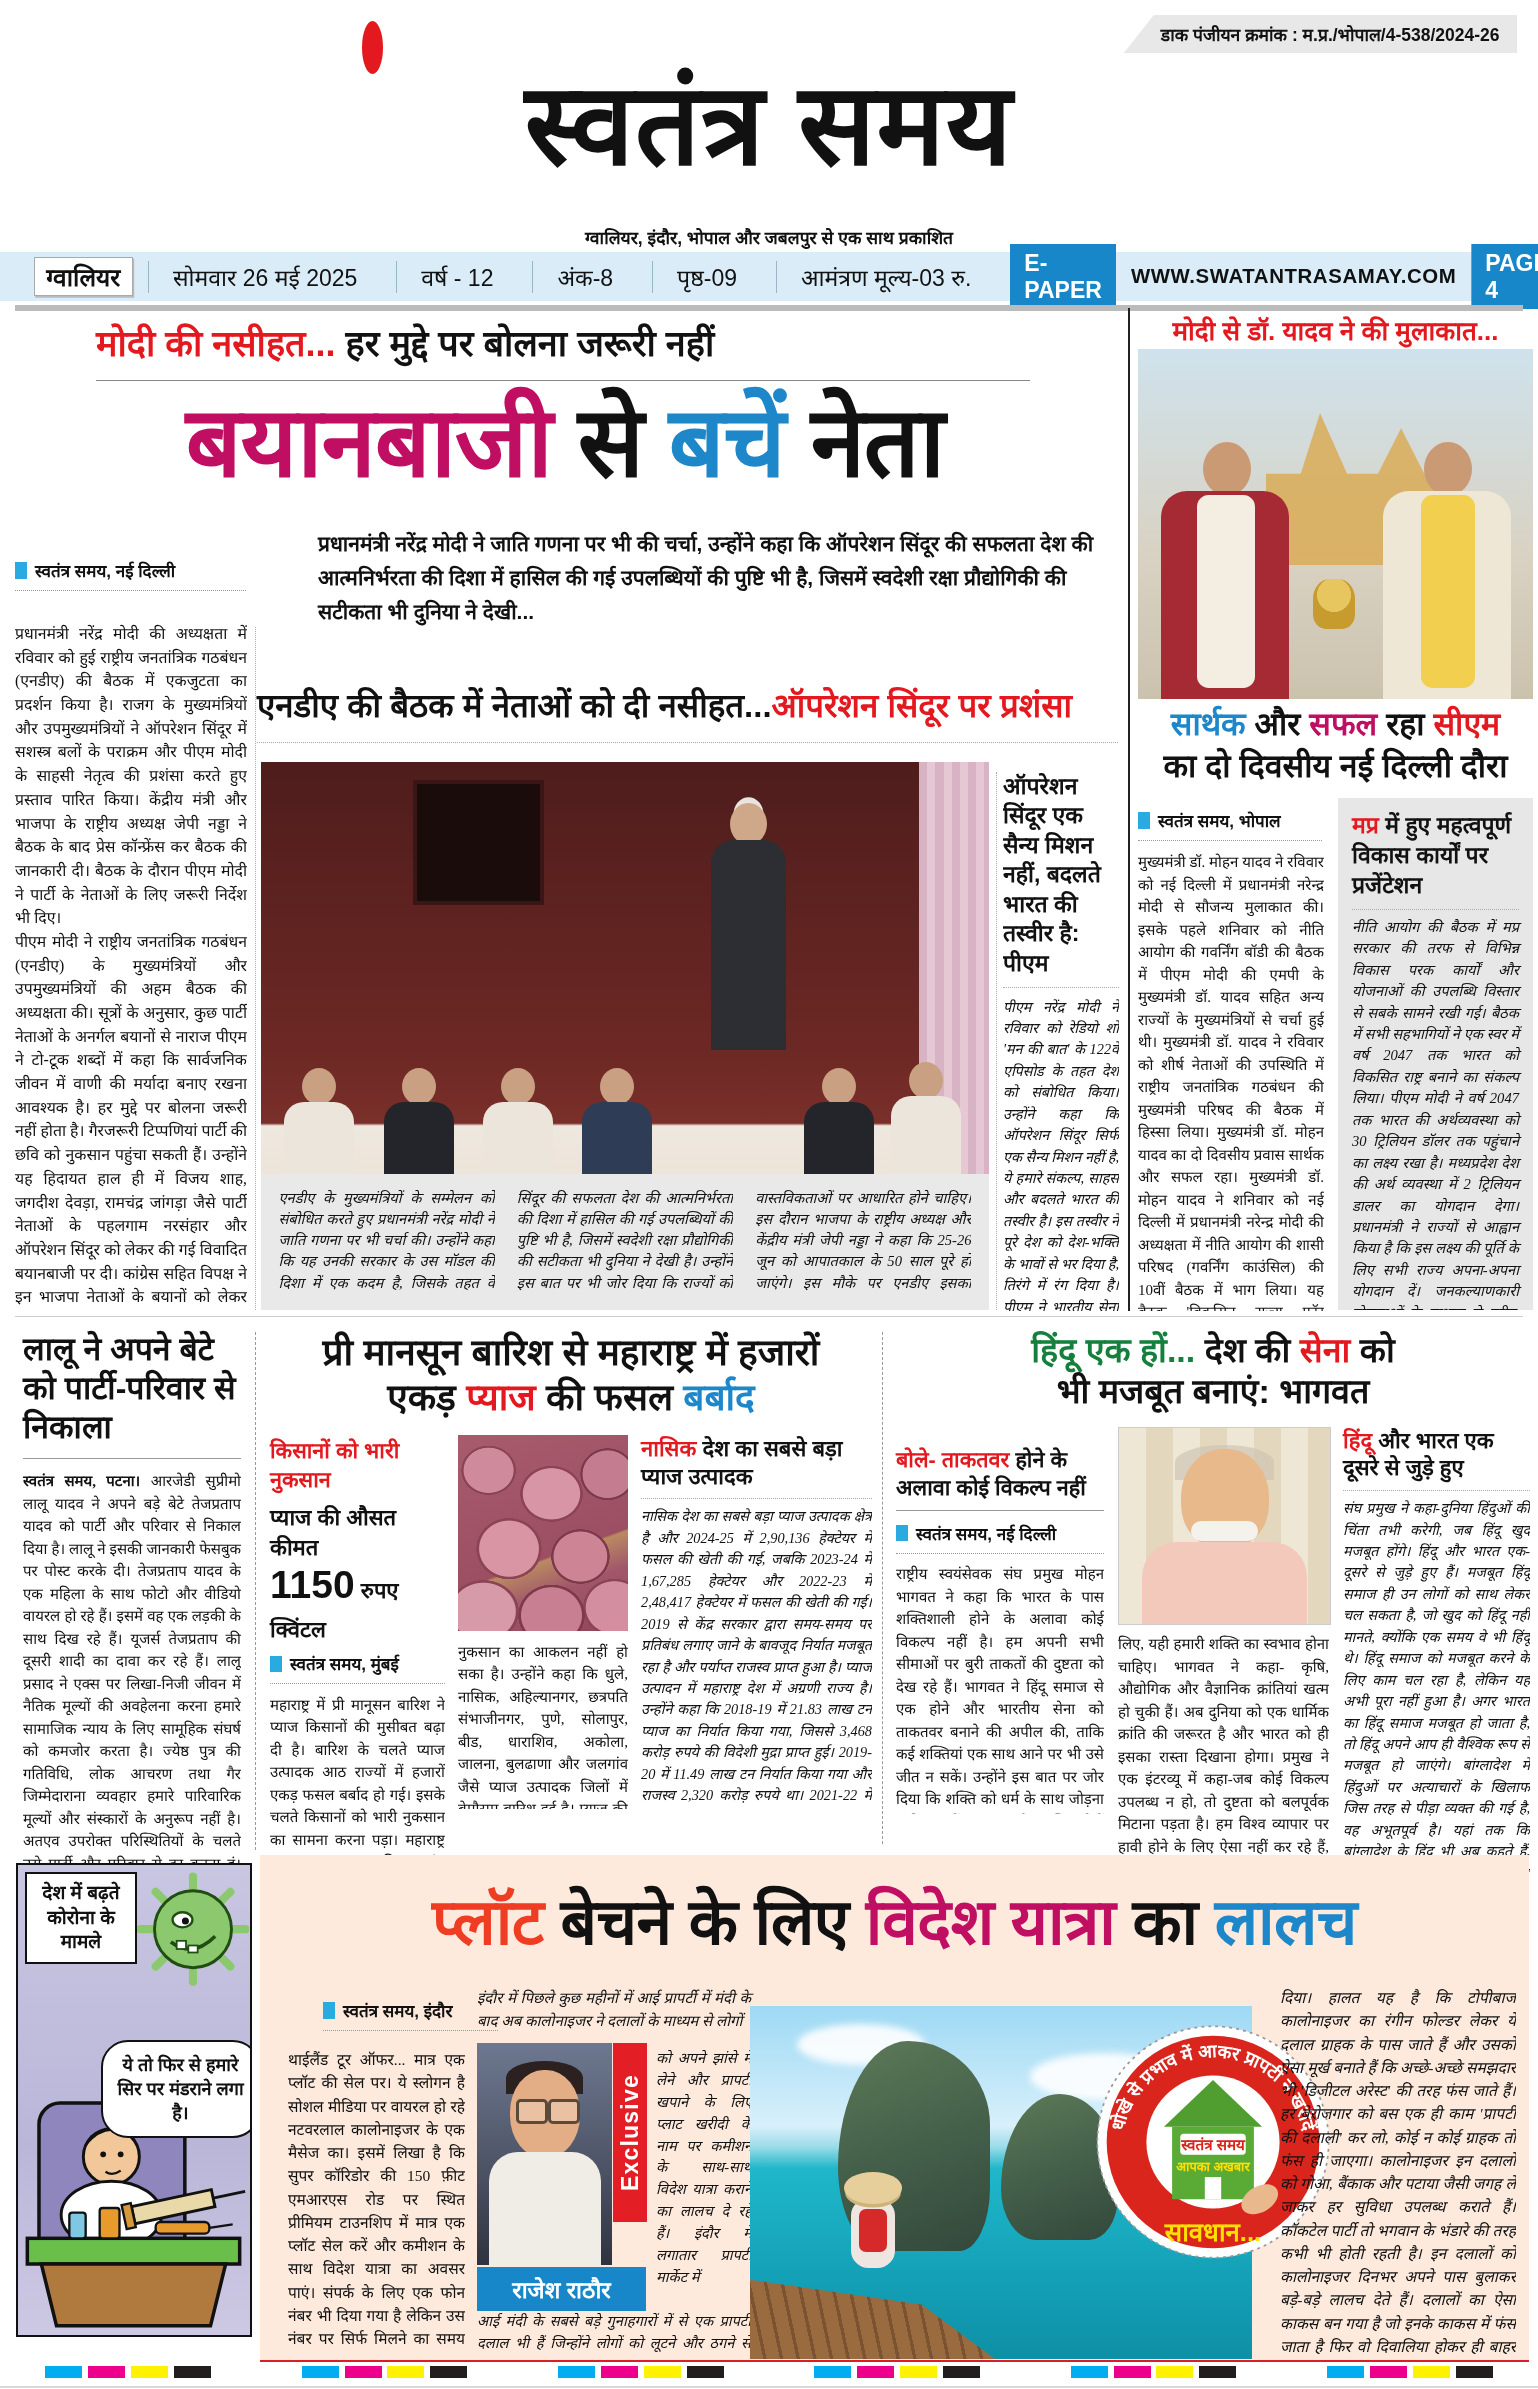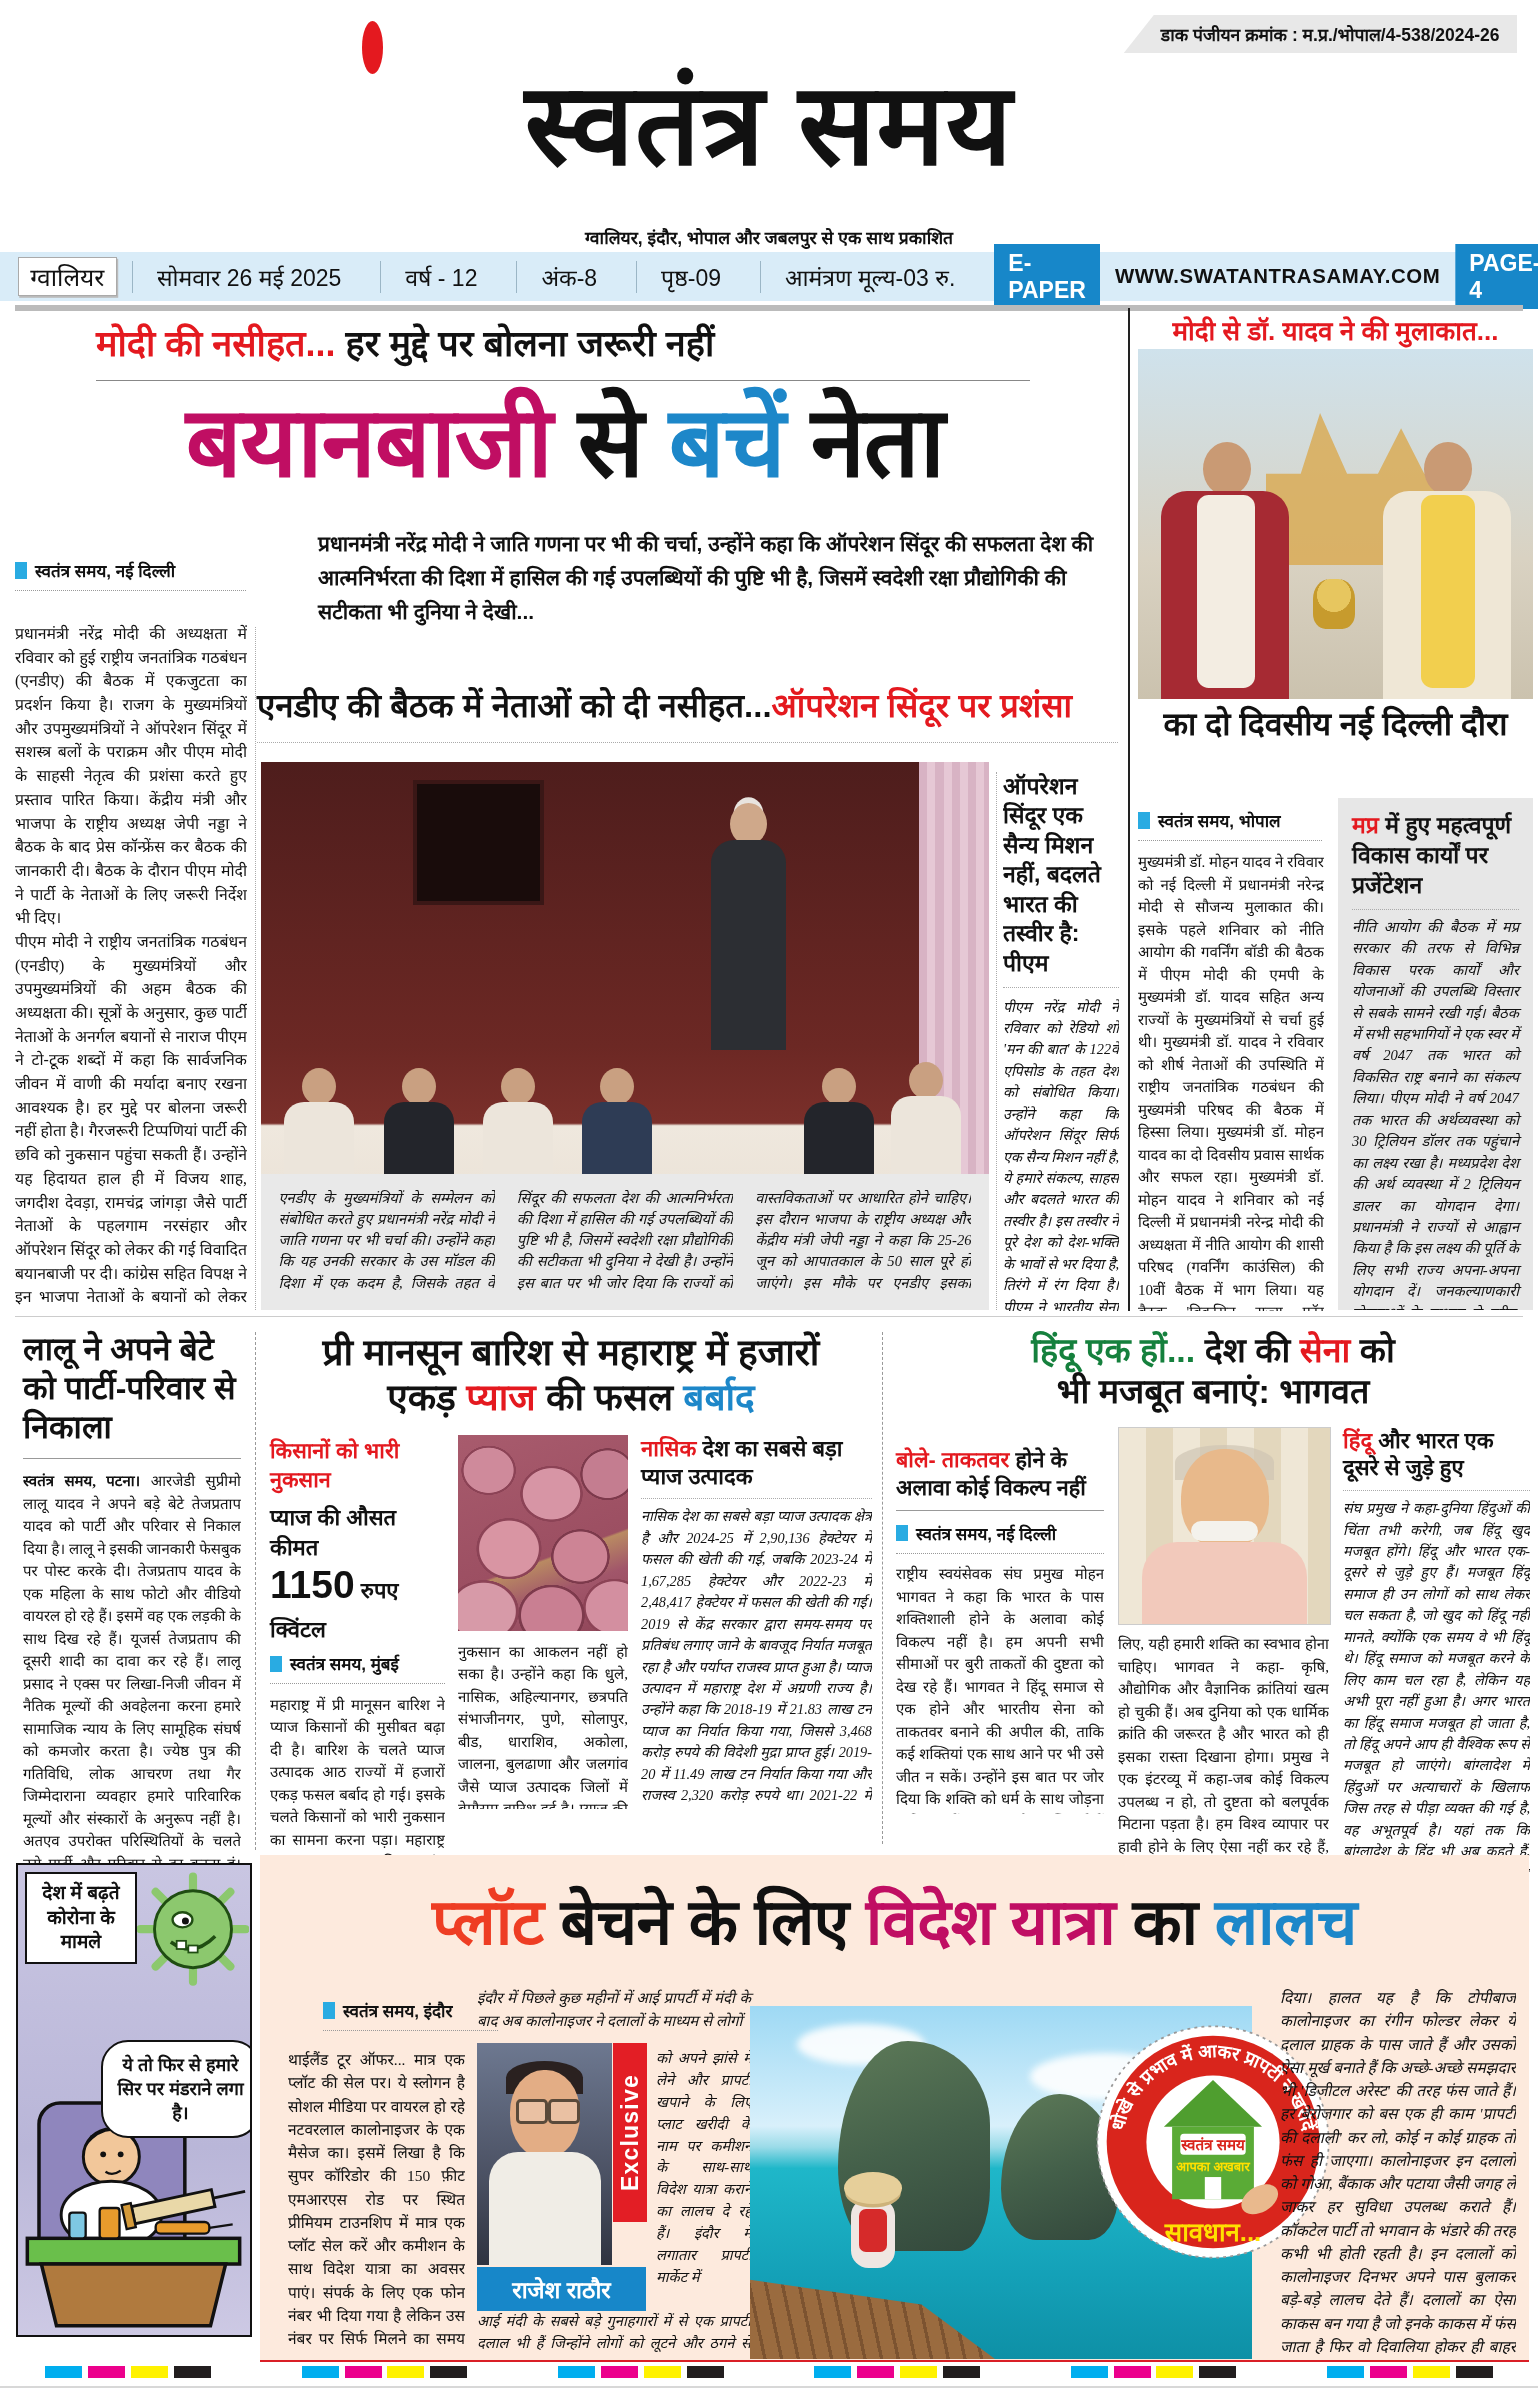--- a/index.html
+++ b/index.html
@@ -10,21 +10,21 @@
   .red{color:#e4191f;}.mag{color:#c00e63;}.blu{color:#1d87c9;}.org{color:#15803d;}.ver{color:#ee3d23;}
   
   .postal{position:absolute;top:15px;right:21px;background:#e8e8e8;color:#111;font-weight:bold;
           font-size:17.5px;padding:7px 17.5px 7px 37px;clip-path:polygon(30px 0,100% 0,100% 100%,0 100%);}
   .masthead{position:absolute;top:20px;left:0;width:100%;height:198px;display:flex;align-items:center;
             justify-content:center;font-size:114px;font-weight:bold;letter-spacing:1.2px;}
   .mast-dot{position:absolute;top:21px;left:362px;width:21px;height:53px;background:#e4191f;border-radius:50%;}
   .mast-sub{position:absolute;top:225px;left:0;width:100%;text-align:center;font-weight:bold;font-size:17.5px;}
   .infobar{position:absolute;top:252px;left:0;width:1538px;height:49px;background:#d9ecf8;
            display:flex;align-items:center;padding:0 17.5px;box-sizing:border-box;gap:15px;}
-  .edition{background:#fff;border:1.2px solid #aaa;box-shadow:1.2px 1.8px 0 #bbb;font-size:24.5px;font-weight:normal;padding:2.3px 11.7px;}
+  .edition{background:#fff;border:1.2px solid #aaa;box-shadow:1.2px 1.8px 0 #bbb;font-size:24.5px;font-weight:bold;padding:2.3px 11.7px;margin-left:16px;}
   .iseg{font-size:23px;font-weight:normal;padding:0 24px;border-left:1.2px solid #9bb6c6;white-space:nowrap;}
   .iseg:first-child{border-left:none;}
   .badge{background:#1787c9;color:#fff;font-size:23px;font-weight:bold;padding:5.8px 14px;}
   .badge.slant{clip-path:polygon(0 0,100% 0,calc(100% - 17.5px) 100%,0 100%);padding-right:30px;}
   .website{font-size:20.4px;font-weight:800;letter-spacing:0.6px;}
   .teaser{font-size:21.6px;font-weight:bold;white-space:nowrap;}
   .grayrule{position:absolute;top:305px;left:15px;width:1508px;height:5.8px;background:#bbb;}
   
   .byline{display:flex;align-items:center;gap:8.2px;font-weight:bold;font-size:17px;
           border-bottom:1.8px dotted #999;padding-bottom:8.2px;}
@@ -270,20 +270,23 @@
         <div class="scarf"></div>
       </div>
     <div class="fig r" style="left:239px;">
         <div class="head"></div>
         <div class="body"></div>
         <div class="scarf"></div>
       </div>
     <div class="buddha"></div>
   </div>
   <div class="cm-headline">
+    <div>
+      <span class="blu">सार्थक </span><span>और </span><span class="mag">सफल </span><span>रहा </span><span class="red">सीएम</span>
+    </div>
     <div>का दो दिवसीय नई दिल्ली दौरा</div>
   </div>
   <div class="cm-byline byline">
     <span class="sq"></span>
     <span>स्वतंत्र समय, भोपाल</span>
   </div>
   <div class="cm-body bt">मुख्यमंत्री डॉ. मोहन यादव ने रविवार को नई दिल्ली में प्रधानमंत्री नरेन्द्र मोदी से सौजन्य मुलाकात की। इसके पहले शनिवार को नीति आयोग की गवर्निंग बॉडी की बैठक में पीएम मोदी की एमपी के मुख्यमंत्री डॉ. यादव सहित अन्य राज्यों के मुख्यमंत्रियों से चर्चा हुई थी। मुख्यमंत्री डॉ. यादव ने रविवार को शीर्ष नेताओं की उपस्थिति में राष्ट्रीय जनतांत्रिक गठबंधन की मुख्यमंत्री परिषद की बैठक में हिस्सा लिया। मुख्यमंत्री डॉ. मोहन यादव का दो दिवसीय प्रवास सार्थक और सफल रहा। मुख्यमंत्री डॉ. मोहन यादव ने शनिवार को नई दिल्ली में प्रधानमंत्री नरेन्द्र मोदी की अध्यक्षता में नीति आयोग की शासी परिषद (गवर्निंग काउंसिल) की 10वीं बैठक में भाग लिया। यह बैठक 'विकसित राज्य फॉर विकसित भारत @2047' थीम पर केंद्रित थी। सीएम डॉ. यादव ने बैठक में शामिल होकर प्रधानमंत्री का मार्गदर्शन प्राप्त किया और इस बैठक को भारत के भविष्य निर्माण की दिशा में एक ऐतिहासिक पहल बताया।</div>
   <div class="mp-box">
     <div class="mp-head">
       <span class="red">मप्र</span><span> में हुए महत्वपूर्ण विकास कार्यों पर प्रजेंटेशन</span>

